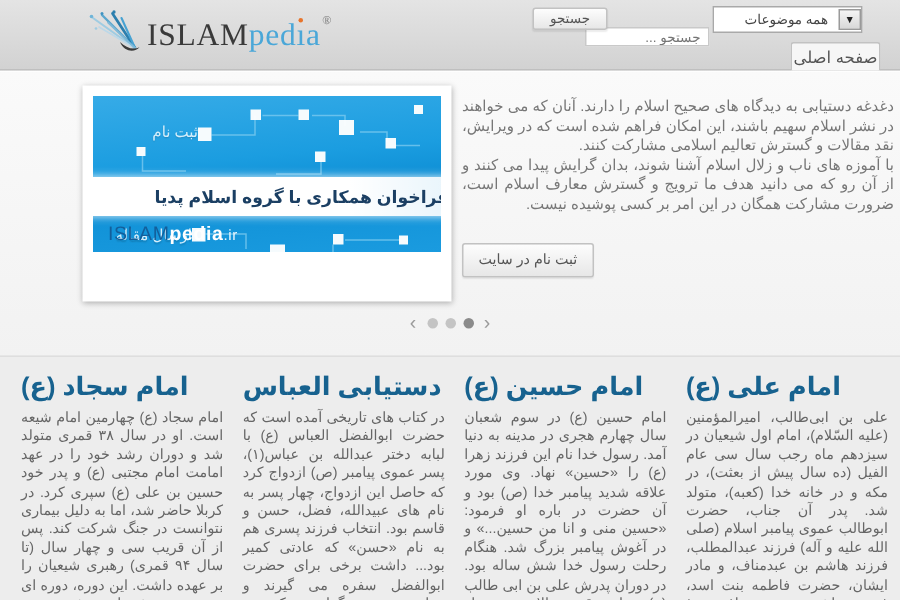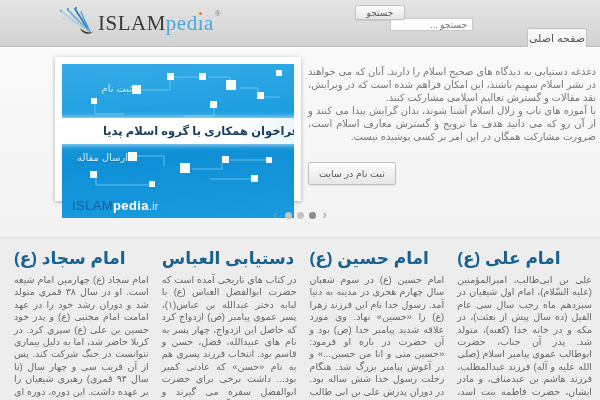--- a/index.html
+++ b/index.html
@@ -55,21 +55,21 @@
   
   .main{
     position:absolute;top:47px;left:0;width:600px;height:190px;
     background:linear-gradient(#fafafa,#f2f2f2);
   }
   .slider-frame{
     position:absolute;left:55px;top:10px;width:232px;height:130px;
     background:#fff;padding:7px;box-shadow:0 1px 4px rgba(0,0,0,.3);
   }
   .slider{
-    position:relative;width:232px;height:154px;overflow:hidden;
+    position:relative;width:232px;height:104px;overflow:hidden;
     background:linear-gradient(175deg,#36abe7 0%,#1b9de0 40%,#0f90d6 58%,#1a9bdf 100%);
   }
   .slider svg{position:absolute;top:0;left:0;}
   .slide-label{
     position:absolute;font-size:10px;color:#d5eefb;direction:rtl;text-shadow:0 1px 1px rgba(0,0,0,.15);
   }
   .lbl-register{top:19px;right:162px;}
   .lbl-article{top:88px;right:166px;}
   .banner-band{
     position:absolute;top:54px;left:-8px;right:-8px;height:26px;
@@ -130,20 +130,24 @@
       </g>
       <circle cx="5" cy="5" r="1.2" fill="#6fb4d8"></circle>
       <circle cx="12" cy="3" r="1" fill="#3f93c2"></circle>
       <circle cx="20" cy="2" r="1.1" fill="#2c7fae"></circle>
       <circle cx="8" cy="13" r="0.9" fill="#9fccE2"></circle>
       <path d="M24,22 C28,26 33,27.5 37,25.5 C34,29 27,29 24,22 Z" fill="#3a3a3a"></path>
     </svg>
     <div class="logo-text"><span class="logo-islam">ISLAM</span><span class="logo-pedia"><span>ped</span><span class="idot">ı</span><span>a</span></span><span class="logo-reg">®</span></div>
   </div>
 
+  <div class="topics-select">
+    <span class="sel-arrow">▼</span>
+    <span class="sel-text">همه موضوعات</span>
+  </div>
 
   <input class="search-input" placeholder="جستجو ..." style="">
 
   <button class="btn search-btn">جستجو</button>
 
   <div class="home-tab">صفحه اصلی</div>
 </div>
 
 <div class="main">
 

